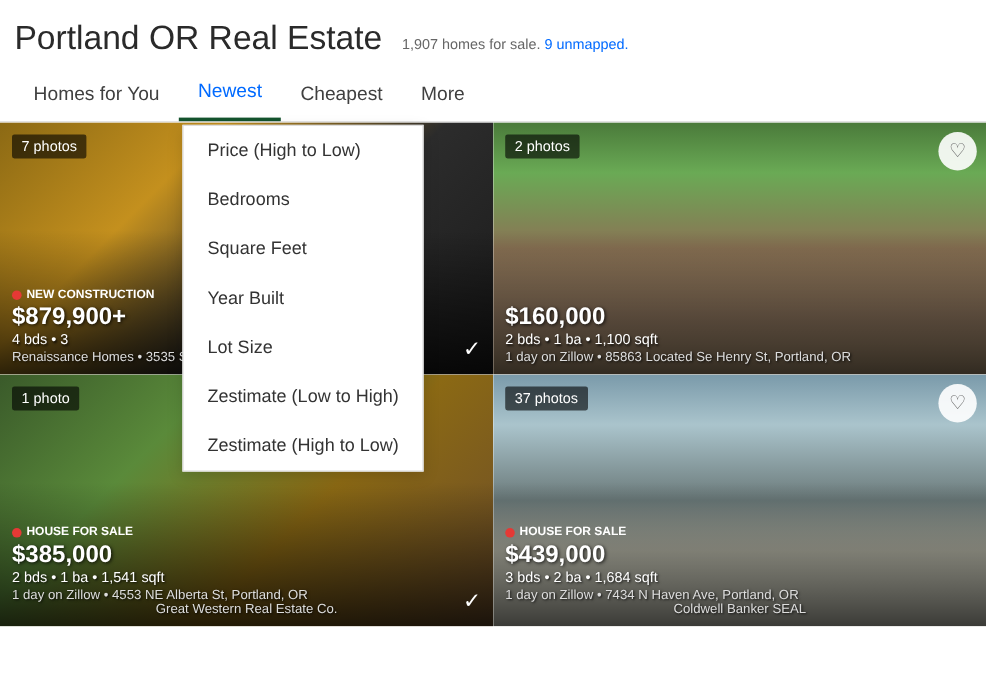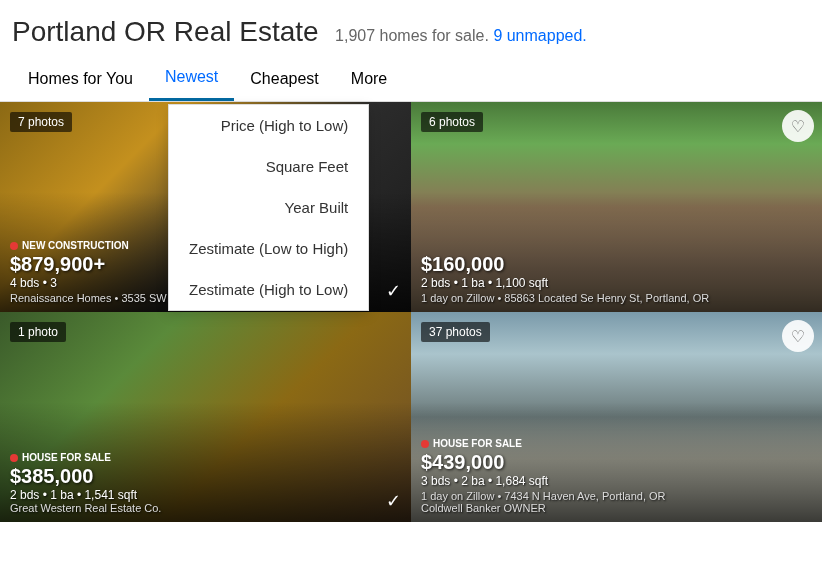--- a/index.html
+++ b/index.html
@@ -1,36 +1,35 @@
 <!DOCTYPE html>
 <html><head>
   <meta charset="utf-8">
   <style>
     * { margin: 0; padding: 0; box-sizing: border-box; }
     body { font-family: Arial, sans-serif; width: 822px; background: #fff; overflow: hidden; }
 
     .header { padding: 16px 12px 8px; }
     .header-title { font-size: 28px; font-weight: 300; color: #2a2a2a; display: inline; }
-    .header-count { font-size: 16px; color: #666; margin-left: 12px; }
+    .header-count { font-size: 12px; color: #666; margin-left: 12px; }
     .header-count a { color: #006aff; text-decoration: none; }
 
     .tabs { display: flex; align-items: center; border-bottom: 1px solid #ddd; padding: 0 12px; position: relative; }
-    .tab { padding: 12px 16px; font-size: 16px; cursor: pointer; color: #000000; position: relative; }
-    .tab.active { color: #006aff; border-bottom: 3px solid #0369a1; font-weight: 500; }
+    .tab { padding: 12px 16px; font-size: 16px; cursor: pointer; color: #404040; position: relative; }
+    .tab.active { color: #006aff; border-bottom: 3px solid #14532d; font-weight: 500; }
 
     .dropdown-menu {
       position: absolute;
       top: 48px;
-      left: 168px;
+      left: 152px;
       background: #fff;
       border: 1px solid #ddd;
       box-shadow: 0 4px 12px rgba(0,0,0,0.15);
       z-index: 100;
       min-width: 200px;
-      text-align: right;
     }
     .dropdown-item {
       padding: 12px 20px;
       font-size: 15px;
       color: #333;
       cursor: pointer;
     }
 
     .listings-grid {
       display: grid;
@@ -130,20 +129,21 @@
       font-size: 11px;
       color: #ddd;
       text-shadow: 1px 1px 2px rgba(0,0,0,0.8);
       margin-top: 2px;
     }
 
     .listing-agent {
       font-size: 11px;
       color: #ddd;
       text-shadow: 1px 1px 2px rgba(0,0,0,0.8);
+      text-align: center;
     }
 
     .overlay-gradient {
       position: absolute;
       bottom: 0;
       left: 0;
       right: 0;
       height: 120px;
       background: linear-gradient(to top, rgba(0,0,0,0.75) 0%, rgba(0,0,0,0) 100%);
     }
@@ -168,22 +168,24 @@
 </div>
 
 <div class="tabs">
   <div class="tab">Homes for You</div>
   <div class="tab active">Newest</div>
   <div class="tab">Cheapest</div>
   <div class="tab">More</div>
 
   <div class="dropdown-menu">
     <div class="dropdown-item">Price (High to Low)</div>
+    <div class="dropdown-item">Bedrooms</div>
     <div class="dropdown-item">Square Feet</div>
     <div class="dropdown-item">Year Built</div>
+    <div class="dropdown-item">Lot Size</div>
     <div class="dropdown-item">Zestimate (Low to High)</div>
     <div class="dropdown-item">Zestimate (High to Low)</div>
   </div>
 </div>
 
 <div class="listings-grid">
 
   <div class="listing-card">
     <div class="listing-img-placeholder img-1"></div>
     <div class="overlay-gradient"></div>
@@ -196,55 +198,56 @@
       <div class="listing-price">$879,900+</div>
       <div class="listing-details">4 bds • 3</div>
       <div class="listing-sub">Renaissance Homes • 3535 SW L</div>
     </div>
     <div class="checkmark">✓</div>
   </div>
 
   <div class="listing-card">
     <div class="listing-img-placeholder img-2"></div>
     <div class="overlay-gradient"></div>
-    <div class="photos-badge">6 photos</div>
+    <div class="photos-badge">2 photos</div>
     <div class="favorite-btn">♡</div>
     <div class="listing-info">
       <div class="listing-price">$160,000</div>
       <div class="listing-details">2 bds • 1 ba • 1,100 sqft</div>
       <div class="listing-sub">1 day on Zillow  •  85863 Located Se Henry St, Portland, OR</div>
     </div>
   </div>
 
   <div class="listing-card">
     <div class="listing-img-placeholder img-3"></div>
     <div class="overlay-gradient"></div>
     <div class="photos-badge">1 photo</div>
     <div class="listing-info">
       <div class="listing-tag">
         <span class="red-dot"></span>
         <span>HOUSE FOR SALE</span>
       </div>
       <div class="listing-price">$385,000</div>
       <div class="listing-details">2 bds • 1 ba • 1,541 sqft</div>
+      <div class="listing-sub">1 day on Zillow  •  4553 NE Alberta St, Portland, OR</div>
       <div class="listing-agent">Great Western Real Estate Co.</div>
     </div>
     <div class="checkmark">✓</div>
   </div>
 
   <div class="listing-card">
     <div class="listing-img-placeholder img-4"></div>
     <div class="overlay-gradient"></div>
     <div class="photos-badge">37 photos</div>
     <div class="favorite-btn">♡</div>
     <div class="listing-info">
       <div class="listing-tag">
         <span class="red-dot"></span>
         <span>HOUSE FOR SALE</span>
       </div>
       <div class="listing-price">$439,000</div>
       <div class="listing-details">3 bds • 2 ba • 1,684 sqft</div>
       <div class="listing-sub">1 day on Zillow  •  7434 N Haven Ave, Portland, OR</div>
-      <div class="listing-agent">Coldwell Banker OWNER</div>
+      <div class="listing-agent">Coldwell Banker SEAL</div>
     </div>
   </div>
 
 </div>
 
 </body></html>

